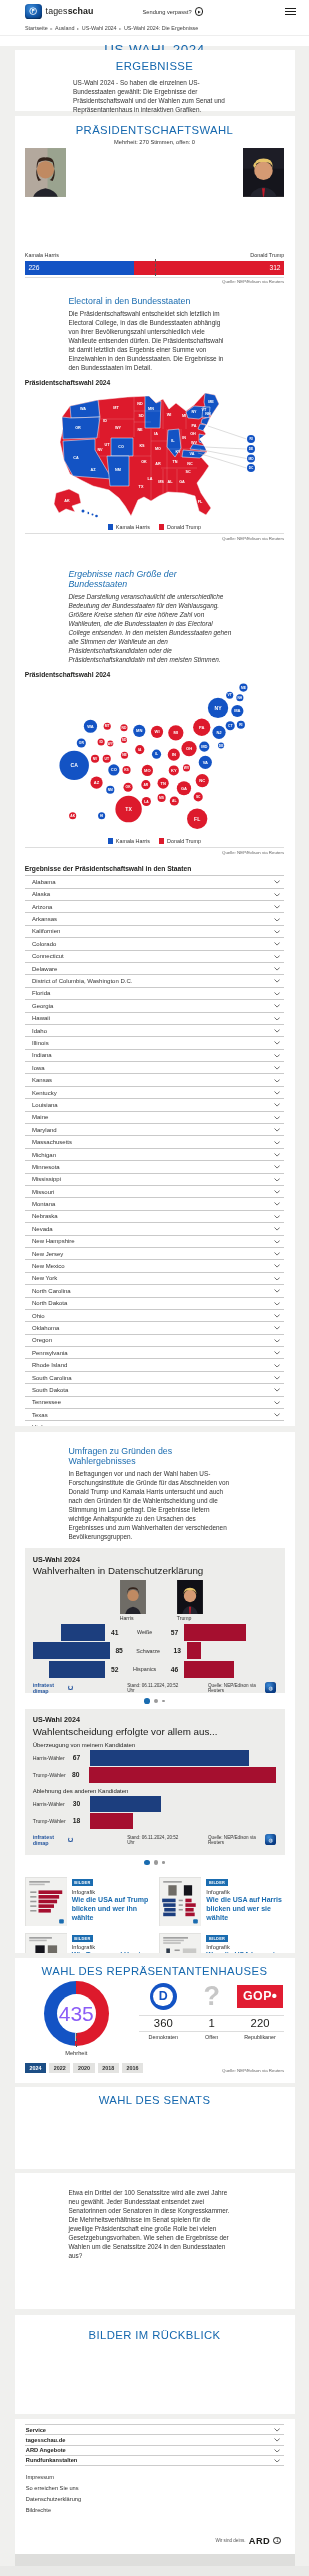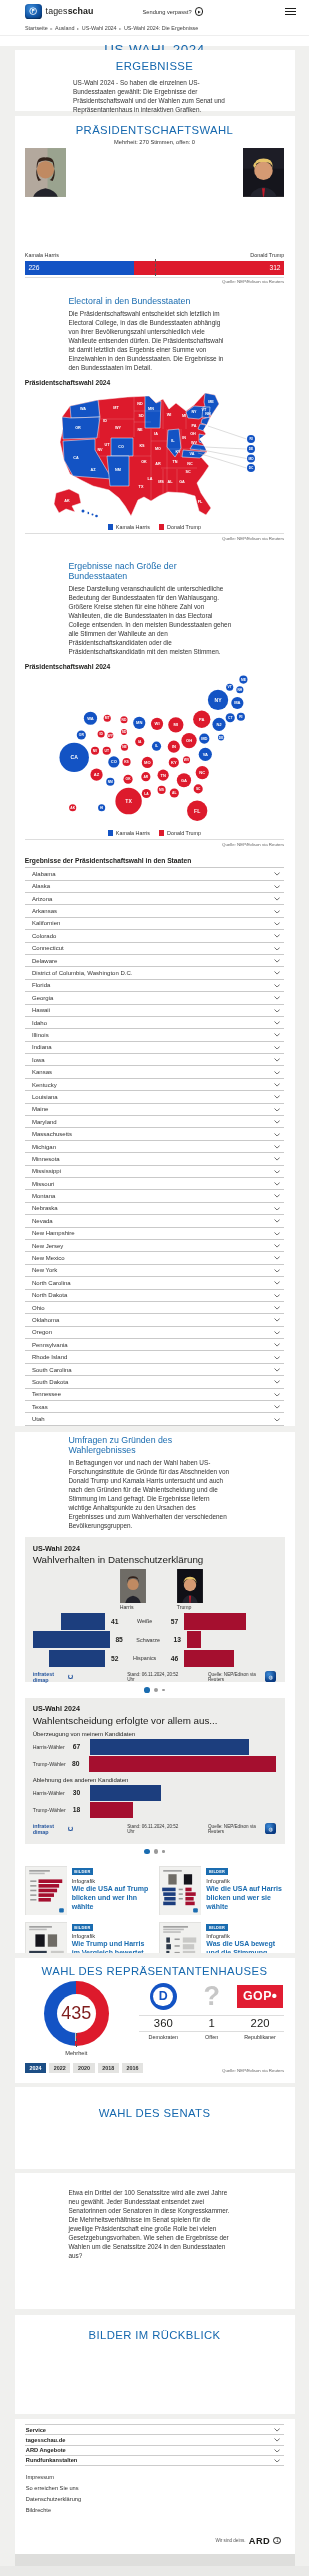--- a/index.html
+++ b/index.html
@@ -58,21 +58,21 @@
   .ev-marker { position:absolute; top:-2.6px; bottom:-1px; border-left:1px dashed #555; }
   .mapwrap { margin:2.1px 10.3px 0; }
   svg text { font-family:"Liberation Sans", sans-serif; }
 
   
   .acc-head { font-size:6.7px; font-weight:700; color:#1d1d1b; padding-left:10.3px; margin-top:10.3px; }
   .acc { margin:3.1px 10.3px 0; border-top:0.5px solid #c9c9c9; }
   .acc-row { display:flex; align-items:center; justify-content:space-between; height:12.4px; border-bottom:0.5px solid #c9c9c9; padding:0 4.1px 0 7.2px; font-size:6px; color:#333; cursor:pointer; }
 
   
-  .cardC { height:521px; overflow:hidden; padding-top:3px; }
+  .cardC { height:521px; overflow:hidden; padding-top:14px; }
   .igcard { width:260px; margin:7.2px auto 0; background:#ededeb; padding:6.7px 8.2px 5.2px; height:145px; }
   .ig-kicker { font-size:7.2px; font-weight:700; color:#1d1d1b; }
   .ig-title { font-size:9.8px; color:#1d1d1b; margin-top:1.5px; }
   .ig-photos { position:relative; height:42px; margin-top:3.1px; }
   .ig-photo { width:26px; height:34px; position:absolute; top:0; overflow:hidden; background:#888; }
   .ig-pl { font-size:5.2px; color:#333; position:absolute; top:35px; }
   .ig-rows { margin-top:2.1px; }
   .ig-row { display:flex; align-items:center; height:17px; margin-bottom:1.5px; }
   .ig-left { width:77px; display:flex; justify-content:flex-end; }
   .ig-right { width:98px; }
@@ -104,39 +104,39 @@
   .thumb { width:42px; height:49px; background:#f4f4f2; border:0.5px solid #e2e2e0; flex:none; }
   .badge { display:inline-block; background:#1a6cb0; color:#fff; font-size:3.9px; font-weight:700; padding:1px 2.6px; letter-spacing:0.3px; }
   .t-kicker { font-size:5.7px; color:#333; margin-top:2.1px; }
   .t-title { font-size:7px; line-height:8.8px; color:#1a6cb0; font-weight:700; margin-top:1.5px; }
 
   
   .cardD { height:125px; padding-top:7.2px; }
   .house-row { display:flex; margin:4.1px 10.3px 0; }
   .donut-blk { width:103px; text-align:center; }
   .donut { position:relative; width:65px; height:65px; border-radius:50%; margin:0 auto; }
-  .donut .hole { position:absolute; inset:13px; background:#fff; border-radius:50%; display:flex; align-items:center; justify-content:center; font-size:18px; color:#7f1d1d; }
+  .donut .hole { position:absolute; inset:13px; background:#fff; border-radius:50%; display:flex; align-items:center; justify-content:center; font-size:21px; color:#8b5cf6; }
   .donut .mark { position:absolute; left:50%; bottom:-1px; height:14.4px; border-left:1px dashed #555; }
   .donut-lbl { font-size:5.7px; color:#333; margin-top:3.1px; }
   .parties { flex:1; display:flex; margin-left:11.3px; }
   .party-col { flex:1; text-align:center; }
   .party-logo { height:30px; display:flex; align-items:center; justify-content:center; }
   .dem-logo { width:27px; height:27px; border-radius:50%; background:#1353c4; display:flex; align-items:center; justify-content:center; }
   .dem-logo .in { width:19.6px; height:19.6px; border-radius:50%; background:#fff; display:flex; align-items:center; justify-content:center; font-weight:700; font-size:12.4px; color:#1353c4; }
   .q-logo { font-size:27px; font-weight:700; color:#c7c7c7; line-height:27px; }
   .gop-logo { background:#e11d32; color:#fff; font-weight:700; font-size:12.4px; padding:4.1px 6.2px; letter-spacing:0.5px; position:relative; }
   .gop-logo i { font-style:normal; font-size:4.1px; vertical-align:3.1px; }
   .party-val { border-top:0.5px solid #ddd; border-bottom:0.5px solid #ddd; margin-top:3.1px; padding:1.5px 0; font-size:11.3px; color:#1d1d1b; }
   .party-lbl { font-size:5.4px; color:#333; padding-top:2.1px; }
   .years-row { display:flex; align-items:flex-end; margin:7.2px 10.3px 0; }
   .chip { font-size:5.4px; font-weight:700; padding:2.1px 4.6px; background:#e3e3e1; color:#333; margin-right:3.1px; cursor:pointer; }
   .chip.active { background:#1c4e85; color:#fff; }
   .years-src { margin-left:auto; font-size:4.4px; color:#666; }
 
-  .cardE { height:82px; padding-top:20px; }
+  .cardE { height:82px; padding-top:7px; }
   .cardF { height:136px; padding-top:11.3px; }
   .cardG { height:99px; padding-top:14.4px; }
 
   
   .cardH { height:135px; padding-top:5.2px; }
   .f-acc { margin:0 10.3px; border-top:0.5px solid #ccc; }
   .f-row { display:flex; justify-content:space-between; align-items:center; height:10.3px; border-bottom:0.5px solid #ccc; font-size:5.7px; font-weight:700; color:#1d1d1b; padding:0 4.1px 0 1px; cursor:pointer; }
   .f-links { margin:5.2px 10.3px 0; }
   .f-link { font-size:5.7px; color:#333; padding:2.6px 1px; cursor:pointer; }
   .ard-claim { position:absolute; right:13.4px; bottom:8.2px; display:flex; align-items:center; gap:3.1px; }
@@ -352,21 +352,21 @@
             <text x="366" y="52" text-anchor="middle" font-size="7.5" font-weight="700" fill="#fff">NH</text>
           </g>
       </svg>
     </div>
     <div class="legend">
       <span><span class="sw" style="background:#1353c4"></span><span>Kamala Harris</span></span>
       <span><span class="sw" style="background:#dd1a2c"></span><span>Donald Trump</span></span>
     </div>
     <div class="src-row">Quelle: NEP/Edison via Reuters</div>
 
-    <div class="txtcol" style="margin-top:20px;">
+    <div class="txtcol" style="margin-top:28px;font-style:italic;">
       <h3 class="sub-h3">Ergebnisse nach Größe der Bundesstaaten</h3>
       <p class="body-p">Diese Darstellung veranschaulicht die unterschiedliche Bedeutung der Bundesstaaten für den Wahlausgang. Größere Kreise stehen für eine höhere Zahl von Wahlleuten, die die Bundesstaaten in das Electoral College entsenden. In den meisten Bundesstaaten gehen alle Stimmen der Wahlleute an den Präsidentschaftskandidaten oder die Präsidentschaftskandidatin mit den meisten Stimmen.</p>
     </div>
     <div class="chart-label" style="margin-top:7.2px;">Präsidentschaftswahl 2024</div>
 
     <div class="mapwrap">
       <svg id="bubblemap" width="260" height="155" viewBox="0 0 440 305">
           <circle cx="394" cy="15" r="8" fill="#1353c4"></circle>
           <text x="394" y="17.34" text-anchor="middle" font-size="6.5" font-weight="700" fill="#fff">ME</text>
           <circle cx="367" cy="30" r="7" fill="#1353c4"></circle>

